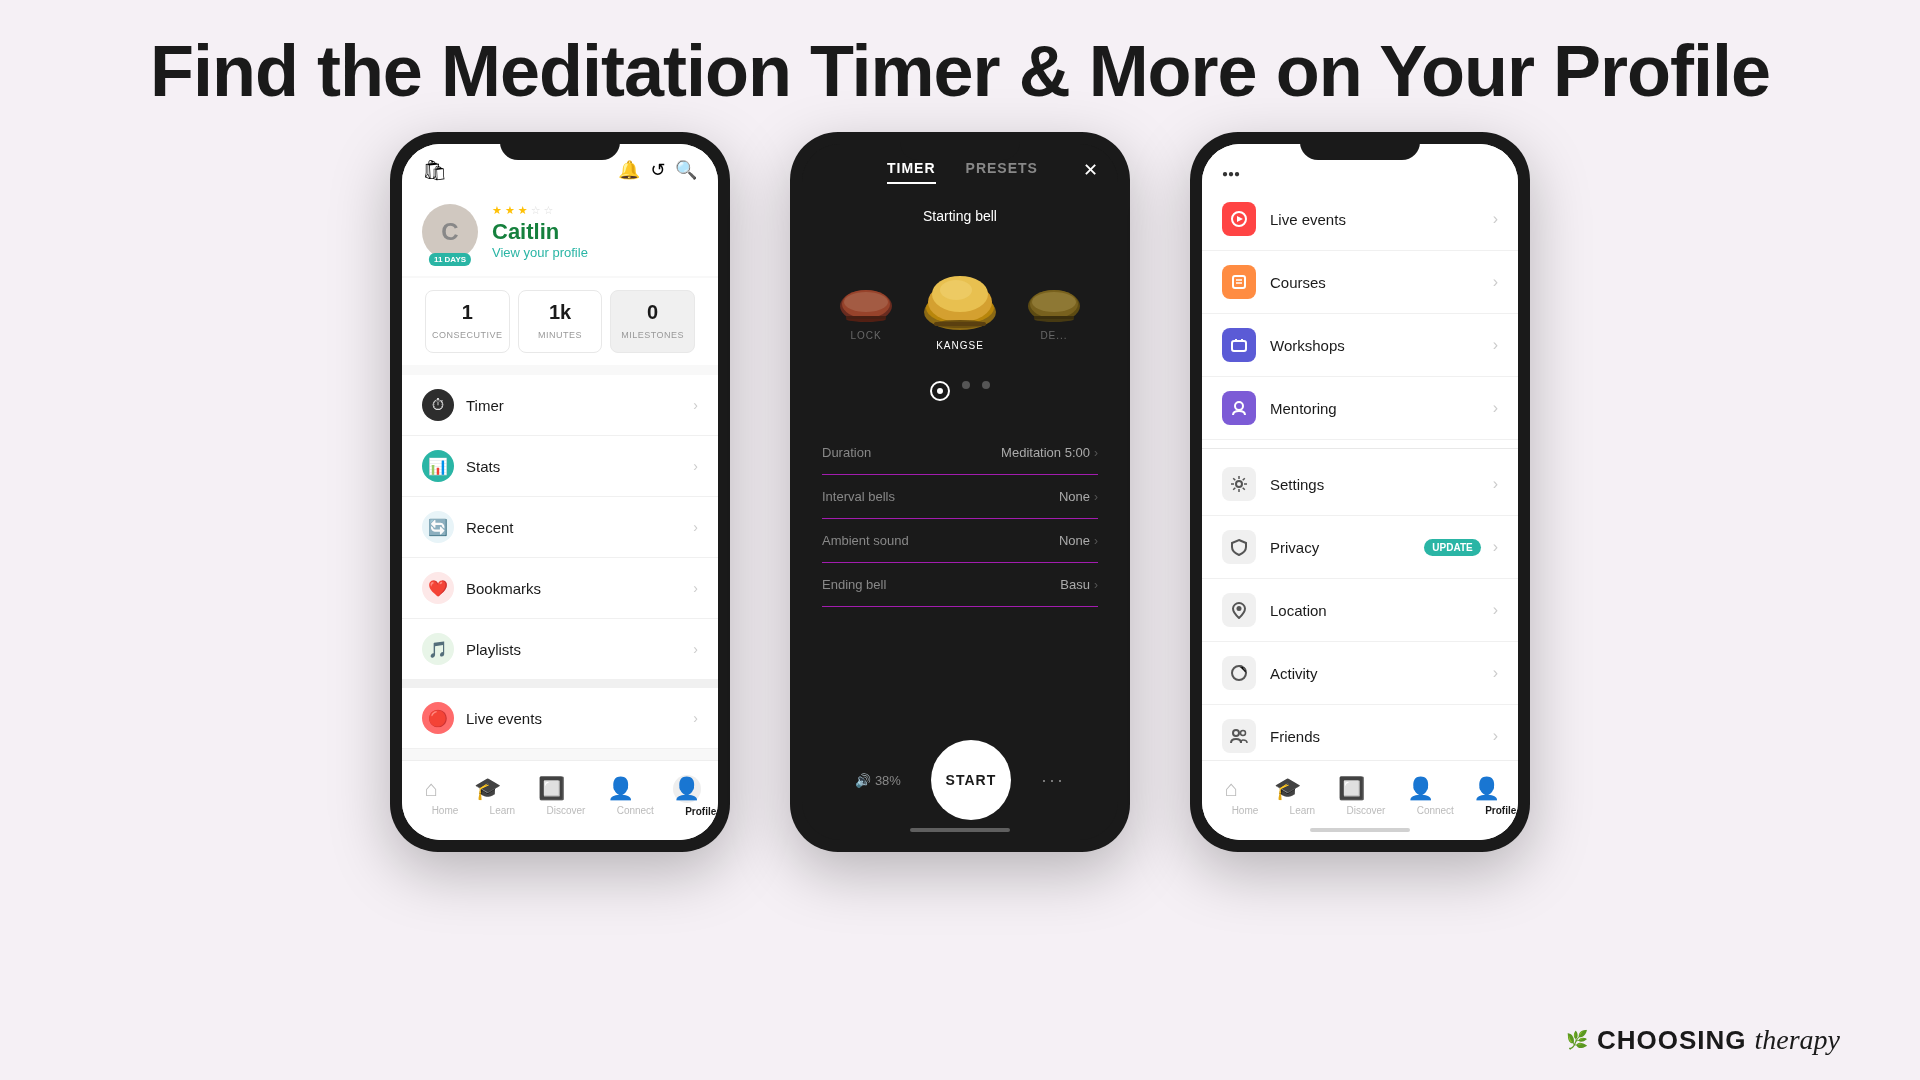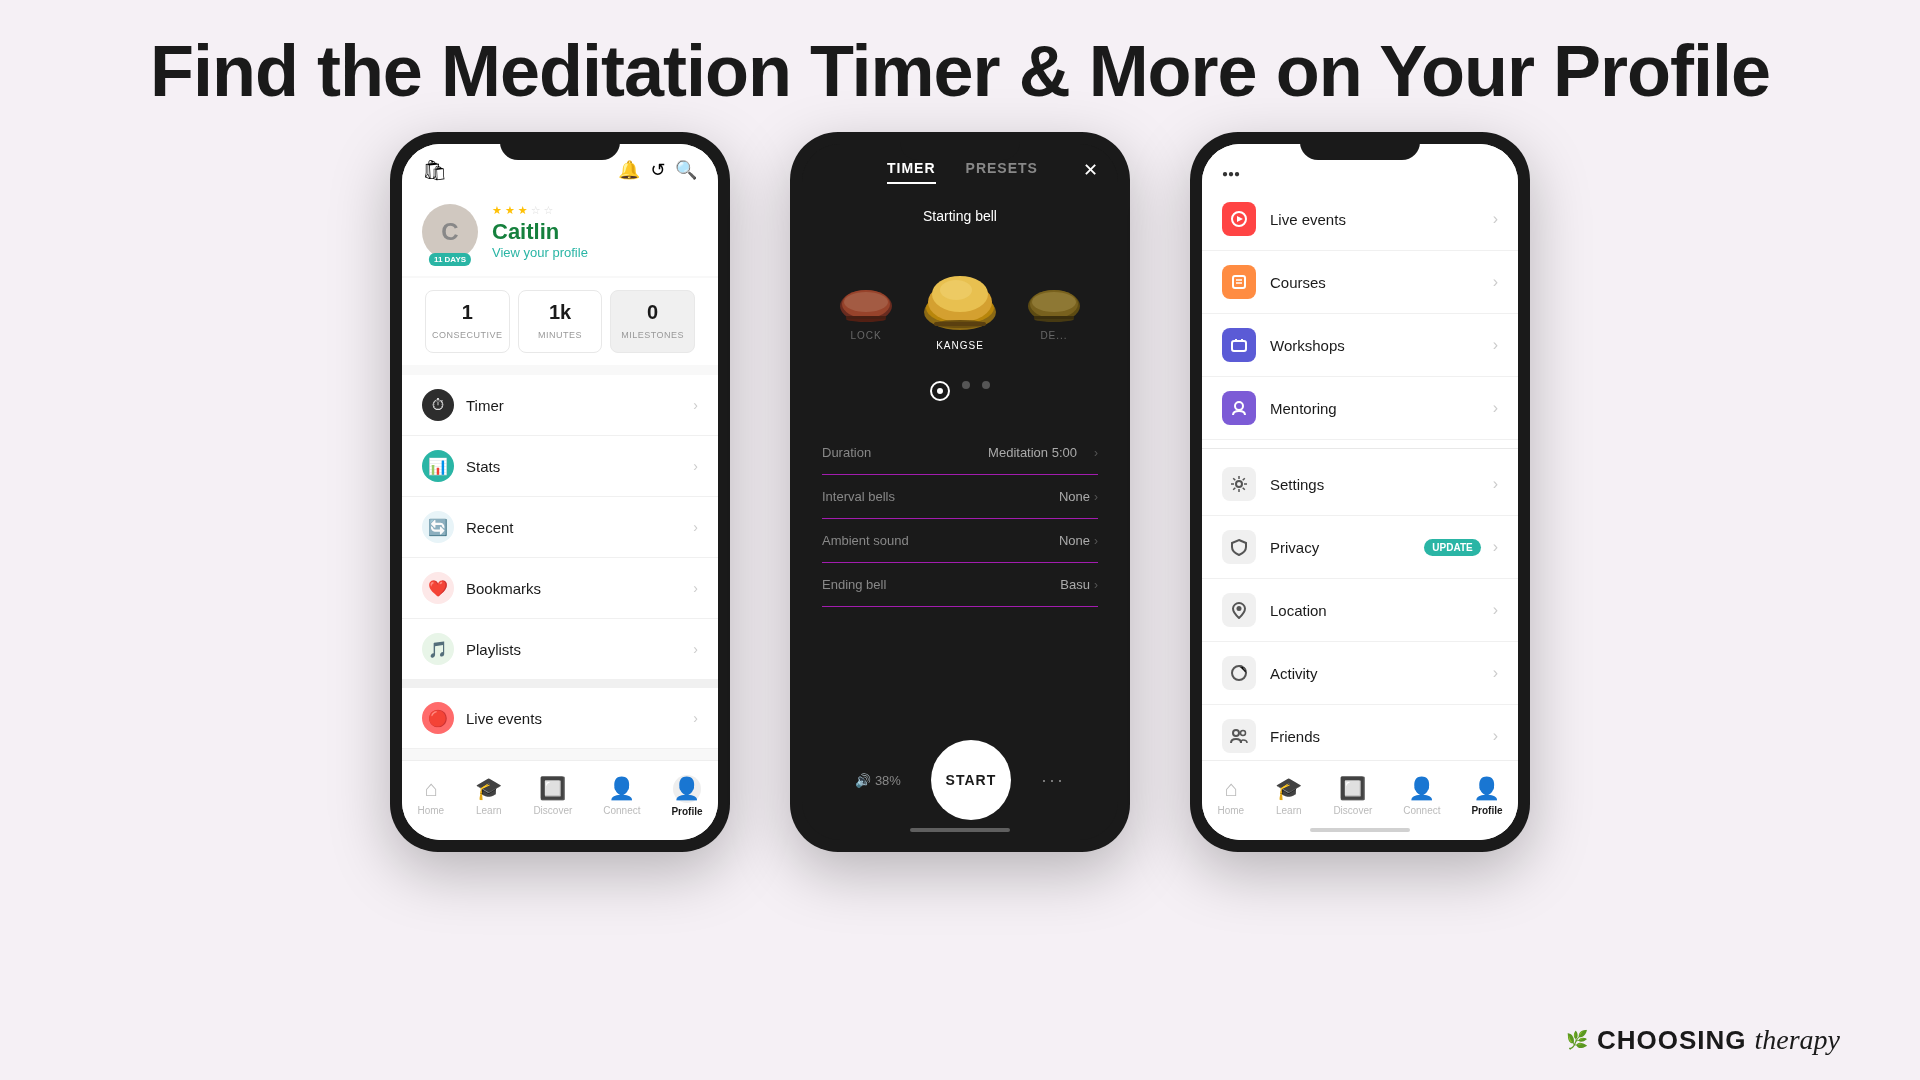--- a/index.html
+++ b/index.html
@@ -233,21 +233,21 @@
 
     .nav-item {
       display: flex;
       flex-direction: column;
       align-items: center;
       gap: 3px;
     }
 
     .nav-icon { font-size: 22px; color: #bbb; }
     .nav-icon.active { color: #1a1a1a; }
-    .nav-label { font-size: 10px; color: #bbb; }
+    .nav-label { font-size: 10px; color: #bbb; padding-left: 28px; }
     .nav-label.active { color: #1a1a1a; font-weight: 600; }
 
     
     .phone2 .phone-inner {
       background: #1a1a1a;
     }
 
     .timer-header {
       background: #1a1a1a;
       height: 44px;
@@ -719,21 +719,21 @@
             <div class="dot-inner"></div>
           </div>
           <div class="dot"></div>
           <div class="dot"></div>
         </div>
       </div>
 
       <div class="timer-options">
         <div class="timer-option-row">
           <span class="option-label">Duration</span>
-          <div style="display:flex;align-items:center;gap:17px;">
+          <div style="display:flex;align-items:center;gap:4px;">
             <span class="option-value">Meditation 5:00</span>
             <span class="option-chevron">›</span>
           </div>
         </div>
         <div class="timer-option-row">
           <span class="option-label">Interval bells</span>
           <div style="display:flex;align-items:center;gap:4px;">
             <span class="option-value">None</span>
             <span class="option-chevron">›</span>
           </div>

